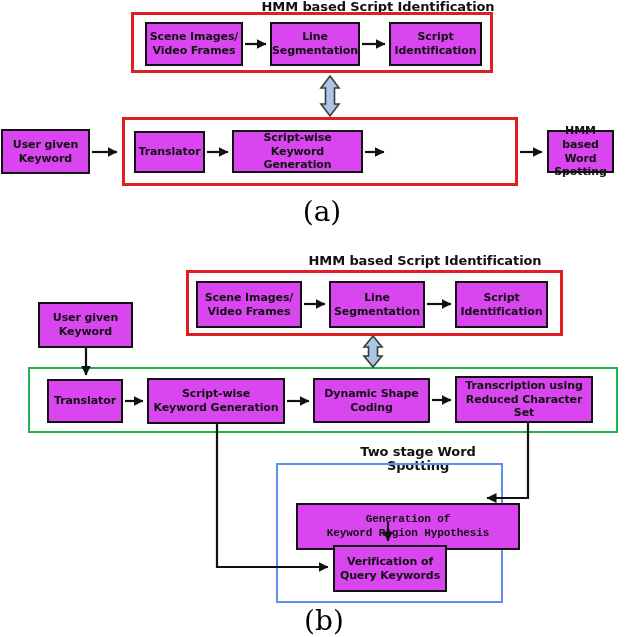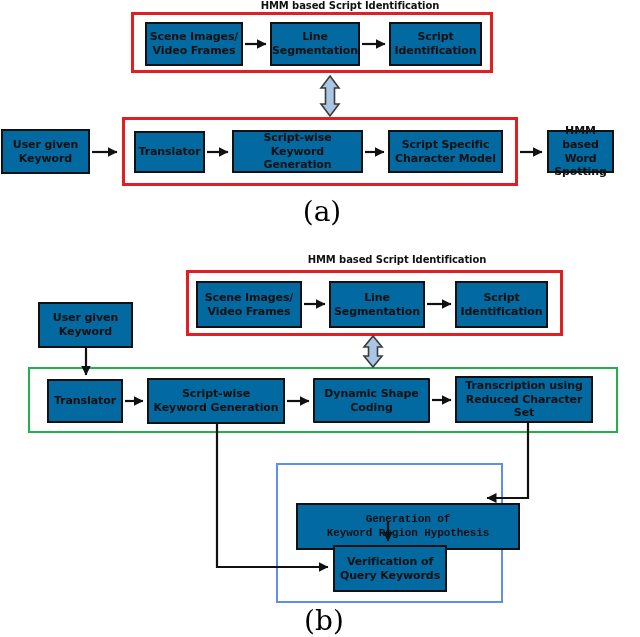--- a/index.html
+++ b/index.html
@@ -7,31 +7,31 @@
     --red-group:#e01f25;
     --green-group:#22b14c;
     --blue-group:#5f8fe8;
     --arrow-fill:#a9c6e6;
     --arrow-stroke:#3b3b3b;
     --paper:#ffffff;
   }
   html,body{margin:0;padding:0;background:var(--paper);}
   .stage{position:relative;width:640px;height:637px;background:var(--paper);overflow:hidden;
          font-family:"DejaVu Sans",sans-serif;}
-  .node{position:absolute;box-sizing:border-box;background:#0369a1;border:2.5px solid var(--ink);
+  .node{position:absolute;box-sizing:border-box;background:#d946ef;border:2.5px solid var(--ink);
         display:flex;align-items:center;justify-content:center;text-align:center;
         font-weight:bold;font-size:11px;line-height:1.25;color:var(--ink);
         white-space:pre-line;letter-spacing:-0.1px;padding:1px;}
   .node.rounded{border-radius:1px;}
   .gbox{position:absolute;box-sizing:border-box;background:transparent;}
   .gbox.red{border:3px solid var(--red-group);}
   .gbox.green{border:2.5px solid var(--green-group);}
   .gbox.blue{border:2.5px solid var(--blue-group);}
-  .title{position:absolute;text-align:center;font-weight:bold;font-size:10px;line-height:1.1;
-         color:var(--ink);letter-spacing:-0.1px;}
+  .title{position:absolute;text-align:center;font-weight:bold;font-size:13px;line-height:1.1;
+         color:var(--ink);letter-spacing:-0.1px;margin-left:28px;}
   .caption{position:absolute;text-align:center;font-family:"DejaVu Serif",serif;
            font-size:28px;line-height:1.05;color:#000;}
   svg.connectors{position:absolute;left:0;top:0;pointer-events:none;}
   svg.connectors path.link{stroke:var(--ink);stroke-width:2.2;fill:none;}
   svg.connectors .dbl{fill:var(--arrow-fill);stroke:var(--arrow-stroke);stroke-width:1.6;stroke-linejoin:miter;}
   marker#ah path{fill:var(--ink);}
 </style>
 </head>
 <body>
 
@@ -48,22 +48,20 @@
   <div class="node" style="left:389px;top:22px;width:93px;height:44px;">Script
 Identification</div>
 
   <div class="gbox red" style="left:122px;top:117px;width:396px;height:69px;"></div>
 
   <div class="node" style="left:1px;top:129px;width:89px;height:45px;">User given
 Keyword</div>
   <div class="node" style="left:134px;top:131px;width:71px;height:42px;">Translator</div>
   <div class="node" style="left:232px;top:130px;width:131px;height:43px;">Script-wise
 Keyword Generation</div>
-  <div class="node" style="left:388px;top:130px;width:115px;height:43px;">Script Specific
-Character Model</div>
   <div class="node" style="left:547px;top:130px;width:67px;height:43px;">HMM based
 Word Spotting</div>
 
   <div class="caption" style="left:292px;top:197px;width:60px;">(a)</div>
 
   <div class="title" style="left:280px;top:254px;width:234px;">HMM based Script Identification</div>
 
   <div class="gbox red" style="left:186px;top:270px;width:377px;height:66px;"></div>
 
   <div class="node" style="left:196px;top:281px;width:106px;height:47px;">Scene Images/
@@ -80,20 +78,21 @@
   <div class="gbox green" style="left:28px;top:367px;width:590px;height:66px;"></div>
 
   <div class="node" style="left:47px;top:379px;width:76px;height:44px;">Translator</div>
   <div class="node" style="left:147px;top:378px;width:138px;height:46px;">Script-wise
 Keyword Generation</div>
   <div class="node rounded" style="left:313px;top:378px;width:117px;height:45px;">Dynamic Shape
 Coding</div>
   <div class="node" style="left:455px;top:376px;width:138px;height:47px;">Transcription using
 Reduced Character Set</div>
 
+  <div class="title" style="left:312px;top:445px;width:156px;">Two stage Word Spotting</div>
 
   <div class="gbox blue" style="left:276px;top:463px;width:227px;height:140px;"></div>
 
   <div class="node" style="left:296px;top:503px;width:224px;height:47px;font-family:Liberation Mono, monospace;">Generation of
 Keyword Region Hypothesis</div>
   <div class="node" style="left:333px;top:545px;width:114px;height:47px;">Verification of
 Query Keywords</div>
 
   <div class="caption" style="left:294px;top:606px;width:60px;">(b)</div>
 

